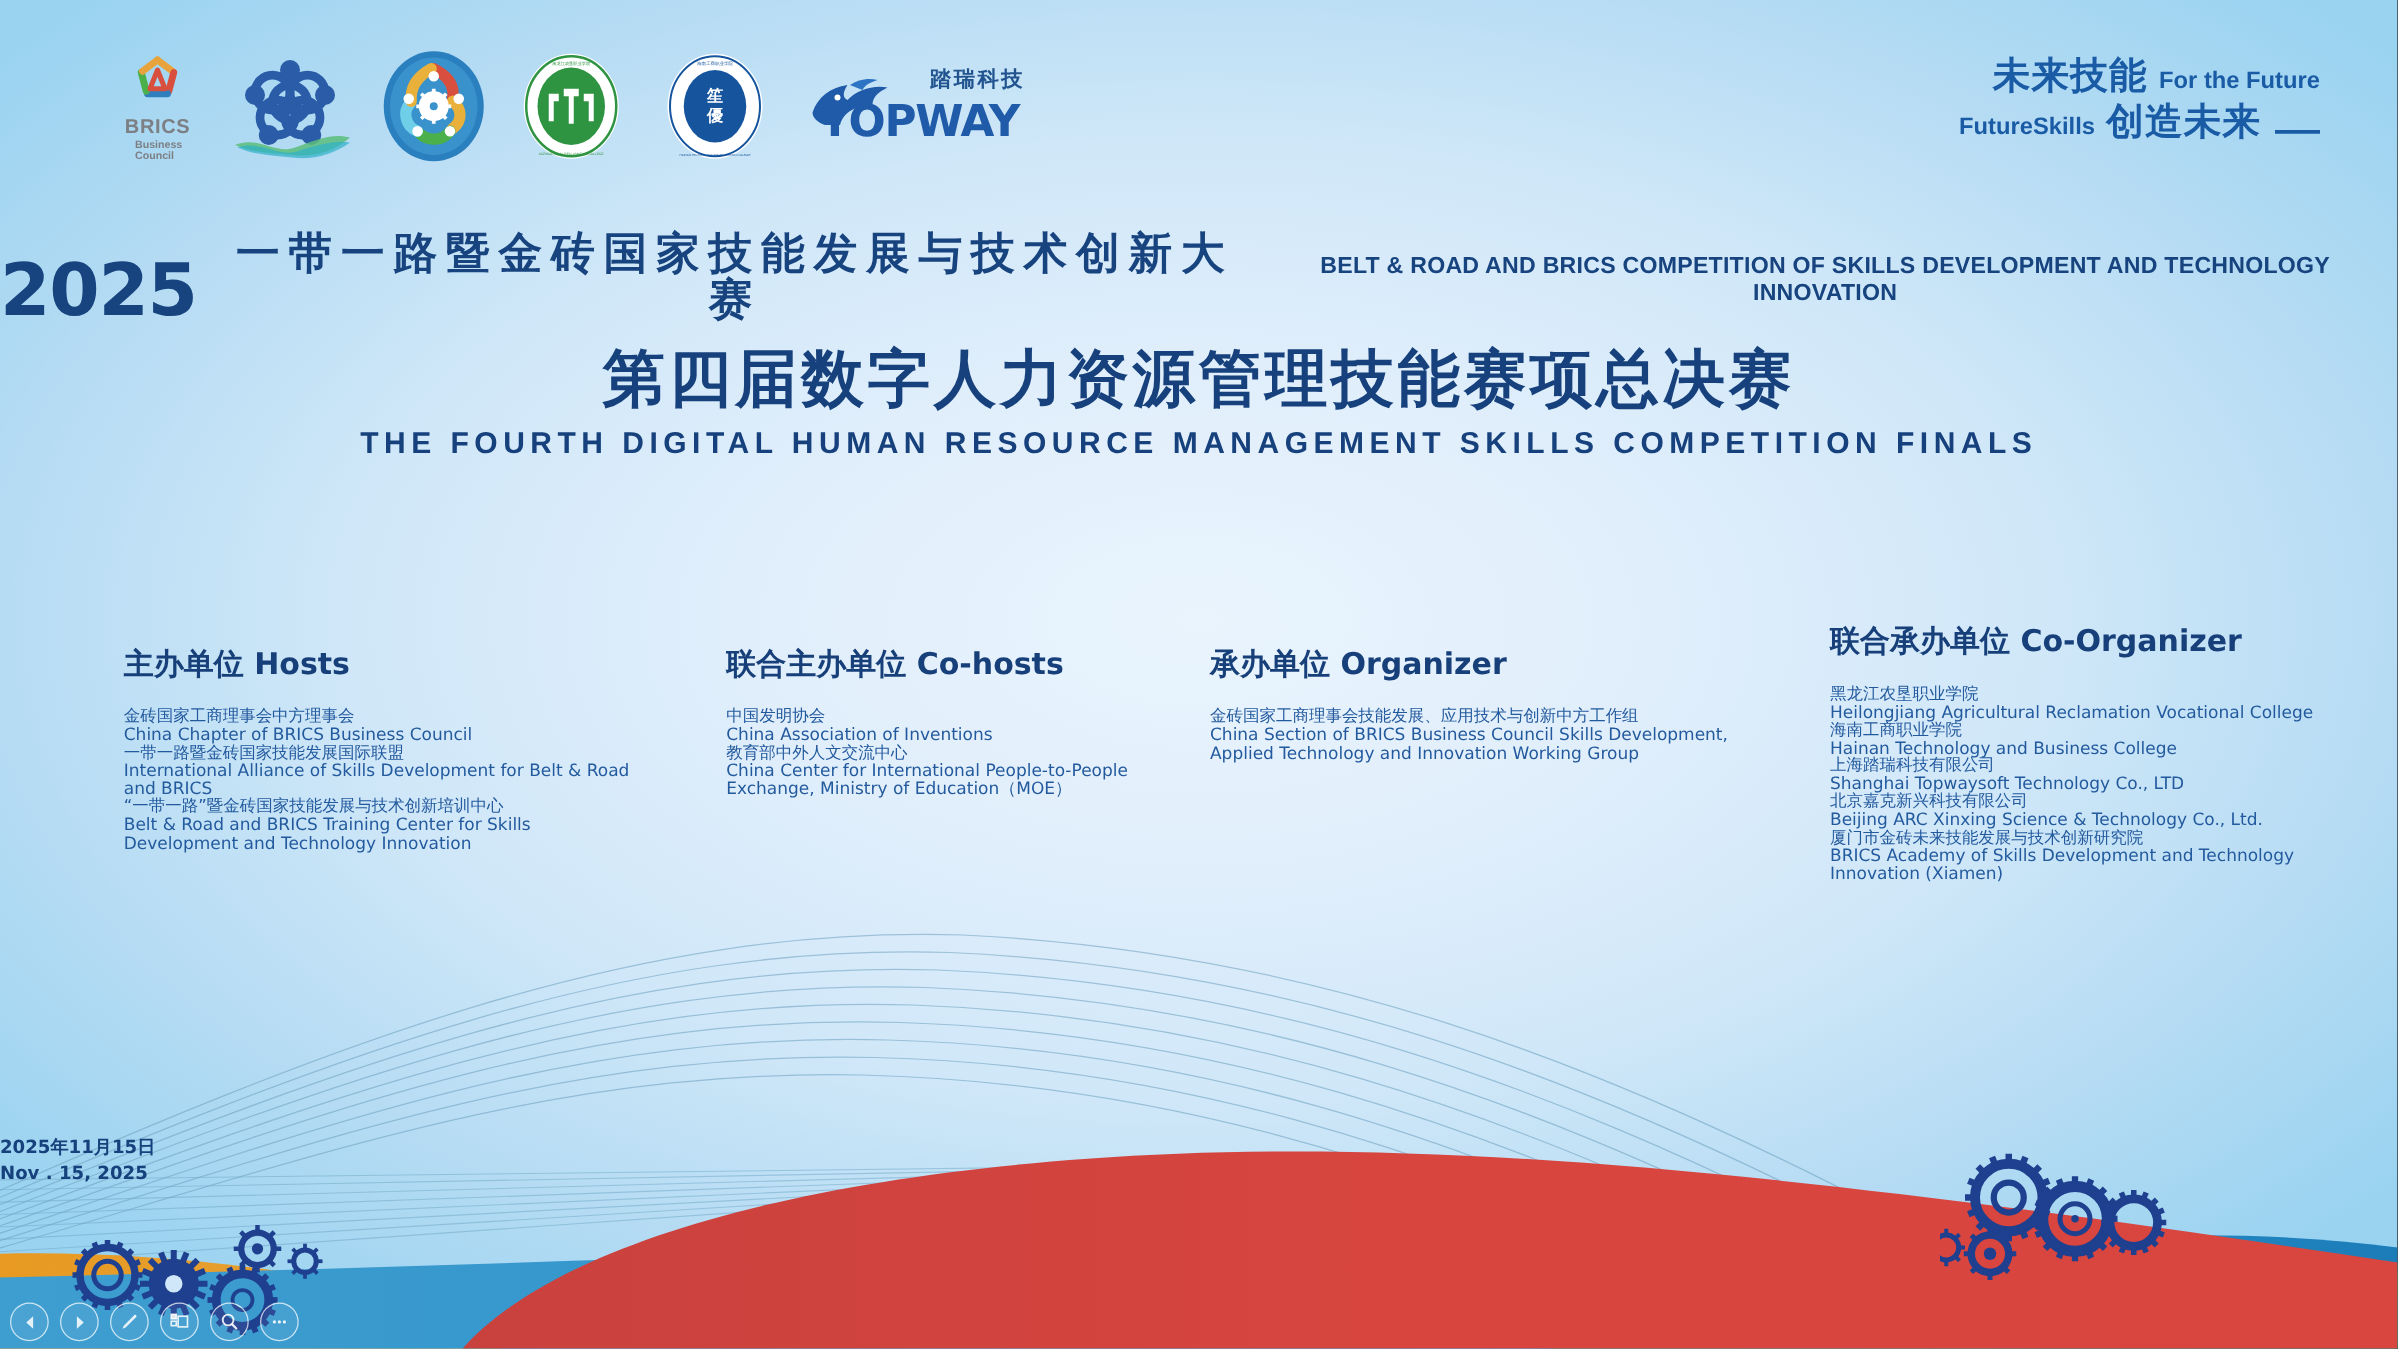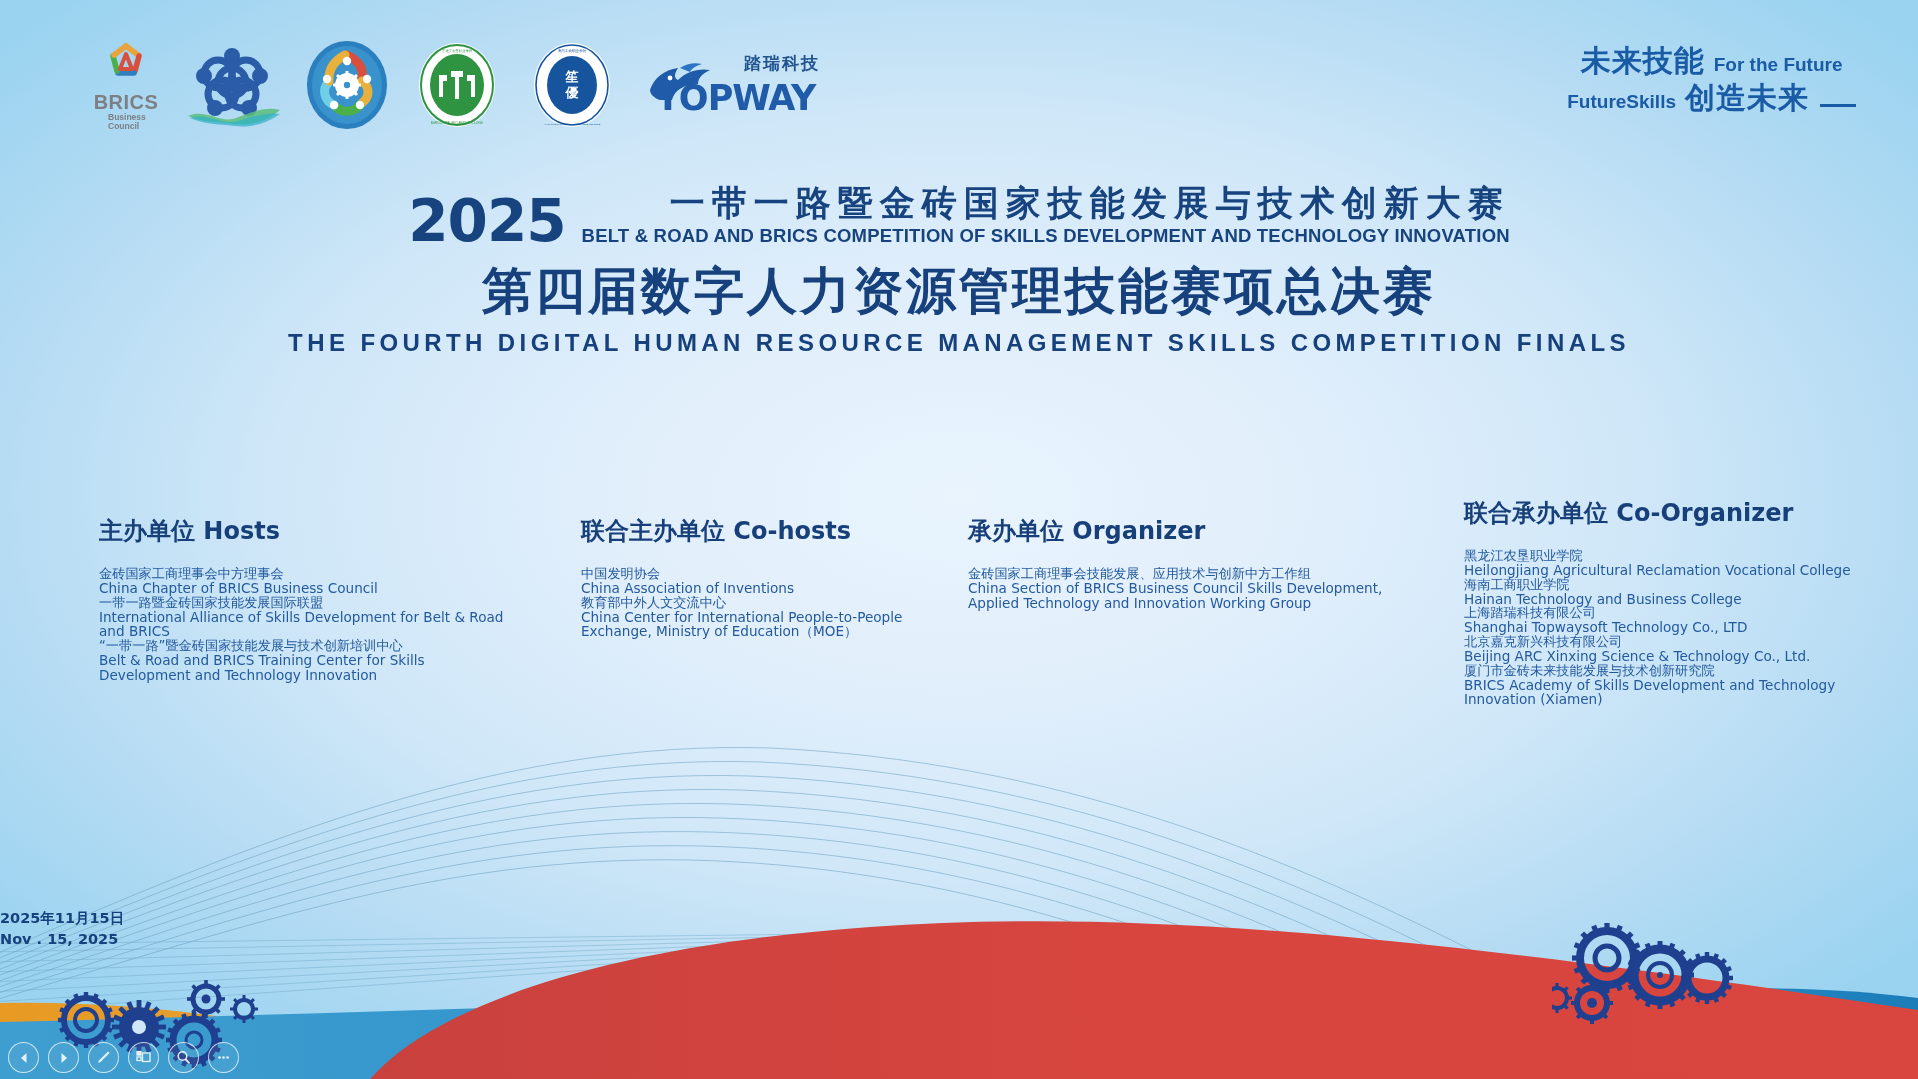--- a/index.html
+++ b/index.html
@@ -37,38 +37,38 @@
     display: flex;
     align-items: center;
     gap: 0px;
   }
   .logo-slot { position: relative; height: 94px; display: flex; align-items: center; justify-content: center; }
 
   
   .brics-wrap { width: 76px; display: flex; flex-direction: column; align-items: center; justify-content: center; }
   .brics-txt-1 {
     font-family: "Liberation Sans", sans-serif;
-    font-weight: 700; font-size: 20px; letter-spacing: 0.5px;
+    font-weight: 700; font-size: 16px; letter-spacing: 0.5px;
     color: #7c7f83; line-height: 1.0; margin-top: 2px;
   }
   .brics-txt-2 {
     font-family: "Liberation Sans", sans-serif;
     font-weight: 700; font-size: 8.5px; letter-spacing: 0px;
     color: #7c7f83; line-height: 1.0; margin-top: 1px; padding-left: 20px;
   }
 
   
   #futureskills {
     position: absolute;
     right: 62px; top: 46px;
     text-align: right;
     color: #1c4f92;
     line-height: 1;
   }
-  .fs-row { display: flex; align-items: flex-end; justify-content: center; gap: 9px; white-space: nowrap; }
+  .fs-row { display: flex; align-items: flex-end; justify-content: flex-end; gap: 9px; white-space: nowrap; }
   .fs-cn {
     font-family: "DejaVu Sans", sans-serif;
     font-weight: 700; font-size: 30px; letter-spacing: 1px; color: #1a5ba6;
   }
   .fs-en {
     font-family: "Liberation Sans", sans-serif;
     font-weight: 700; font-size: 19px; color: #1a5ba6; padding-bottom: 2px;
   }
   .fs-row2 { margin-top: 7px; }
   .fs-underline {
@@ -565,21 +565,21 @@
     <div class="fs-row fs-row2">
       <span class="fs-en">FutureSkills</span>
       <span class="fs-cn">创造未来</span>
       <span class="fs-underline"></span>
     </div>
   </div>
 
   <div id="title-block">
     <div class="t1">
       <span class="t1-year">2025</span>
-      <div style="display:flex; flex-direction:column; align-items:flex-end;">
+      <div style="display:flex; flex-direction:row; align-items:center;">
         <span class="t1-cn">一带一路暨金砖国家技能发展与技术创新大赛</span>
         <span class="t1-en">BELT &amp; ROAD AND BRICS COMPETITION OF SKILLS DEVELOPMENT AND TECHNOLOGY INNOVATION</span>
       </div>
     </div>
     <div class="t2-cn">第四届数字人力资源管理技能赛项总决赛</div>
     <div class="t2-en">THE FOURTH DIGITAL HUMAN RESOURCE MANAGEMENT SKILLS COMPETITION FINALS</div>
   </div>
 
   <div id="orgs">
 

